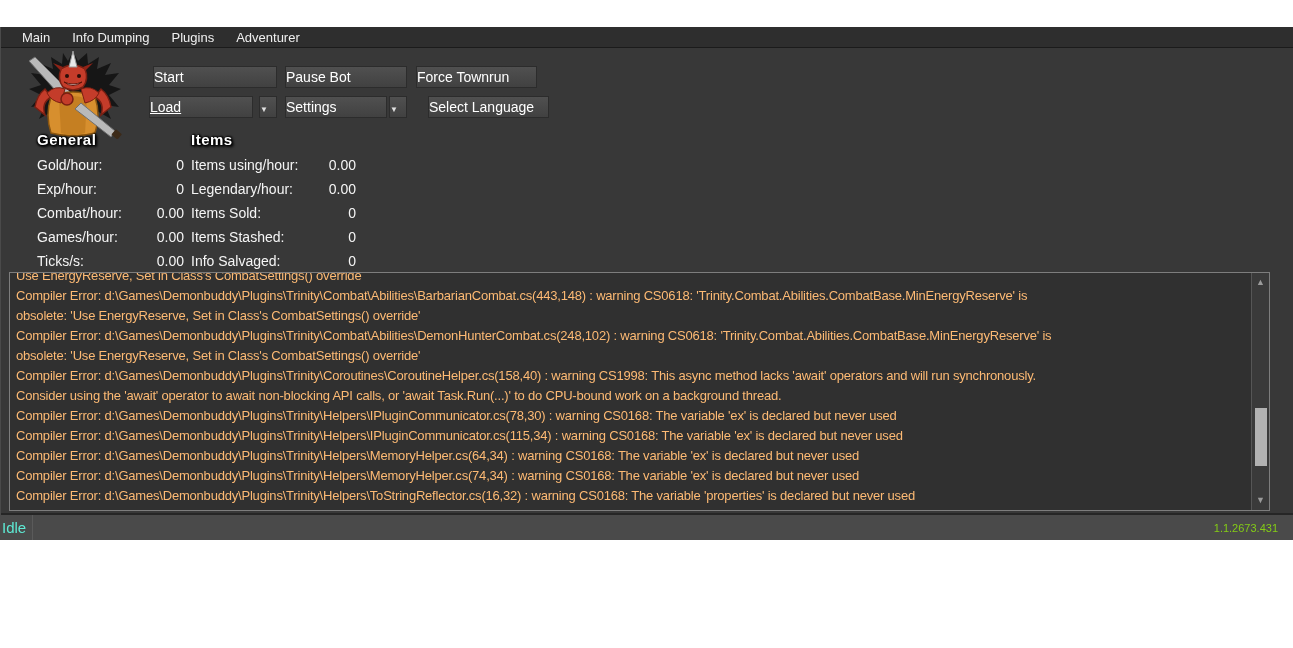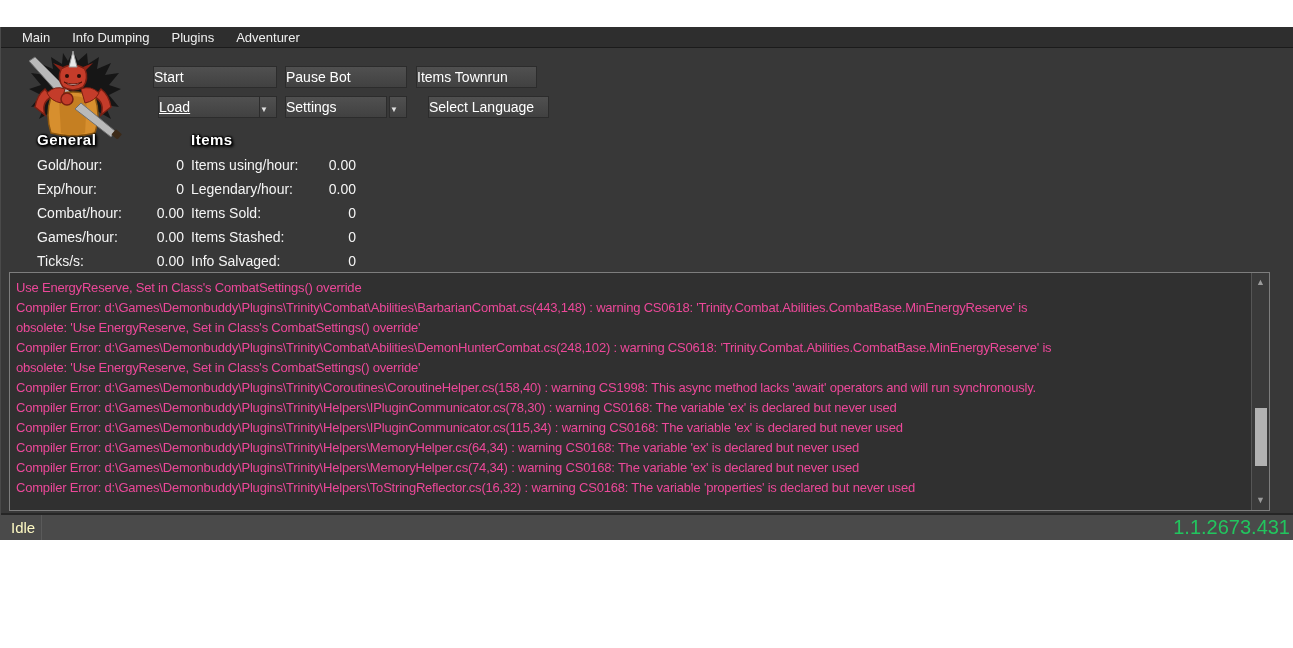--- a/index.html
+++ b/index.html
@@ -20,35 +20,35 @@
   .btn .caret { font-size:8px; color:#e0e0e0; line-height:20px; }
 
   
   .stats { position:absolute; color:#f5f5f5; font-size:14px; }
   .stats-title { font-weight:bold; font-size:15px; color:#ffffff; letter-spacing:0.5px;
                  text-shadow:1px 1px 2px #000, -1px 1px 2px #000, 1px -1px 2px #000, 2px 2px 3px #000; margin-bottom:5px; }
   .stat-row { display:flex; justify-content:space-between; height:24px; align-items:center; }
 
   
   .logbox { position:absolute; left:8px; top:245px; width:1261px; height:239px; background:#303030; border:1px solid #7d7d7d; overflow:hidden; }
-  .loglines { position:absolute; left:6px; top:-7px; right:22px; color:#ec4899; font-size:13px; line-height:20px; letter-spacing:-0.2px;margin-top:12px; }
+  .loglines { position:absolute; left:6px; top:-7px; right:22px; color:#fdba74; font-size:13px; line-height:20px; letter-spacing:-0.2px; }
   .logline { white-space:nowrap; overflow:hidden; height:20px; }
 
   
   .vscroll { position:absolute; top:0; right:0; bottom:0; width:18px; background:#3a3a3a; border-left:1px solid #565656; }
   .scroll-arrow { position:absolute; left:0; width:17px; height:17px; color:#9b9b9b; font-size:9px; text-align:center; line-height:17px; cursor:default; }
   .scroll-up { top:1px; }
   .scroll-down { bottom:1px; }
   .scroll-thumb { position:absolute; left:3px; width:12px; top:135px; height:58px; background:#b2b2b2; cursor:default; }
 
   
   .statusbar { position:absolute; left:0; top:486px; width:1293px; height:27px; background:#4a4a4a; border-top:2px solid #262626; display:flex; align-items:center; }
-  .status-text { color:#fef9c3; font-size:15px; padding:0 6px 0 10px; }
+  .status-text { color:#5eead4; font-size:15px; padding:0 6px 0 1px; }
   .status-sep { width:1px; height:100%; background:#353535; border-right:1px solid #5a5a5a; }
-  .version-text { margin-left:auto; color:#22c55e; font-size:20px; padding-right:4px; }
+  .version-text { margin-left:auto; color:#84cc16; font-size:11px; padding-right:16px; }
 </style>
 </head>
 <body>
 
 <div class="page">
   <div class="window">
 
     <div class="menubar">
 
     <div class="menu-item">Main</div>
@@ -85,23 +85,23 @@
       <path d="M49 33 Q58 40 67 33 Q58 37 49 33 Z" fill="#f1f1f1" stroke="#5f1207" stroke-width="1"></path>
 
       <circle cx="52" cy="50" r="6" fill="#c43c2a" stroke="#7a1f12" stroke-width="1.5"></circle>
 
       <polygon points="60,60 66,54 100,82 96,88" fill="#b9b9b9" stroke="#6f6f6f" stroke-width="1"></polygon>
       <rect x="98" y="82" width="8" height="7" rx="1" fill="#3c2a18" transform="rotate(40 102 85)"></rect>
     </svg>
 
     <div class="btn" style="left:152px; top:39px; width:124px;">Start</div>
     <div class="btn" style="left:284px; top:39px; width:122px;">Pause Bot</div>
-    <div class="btn" style="left:415px; top:39px; width:121px;">Items Townrun</div>
+    <div class="btn" style="left:415px; top:39px; width:121px;">Force Townrun</div>
 
-    <div class="btn" style="left:157px; top:69px; width:104px;text-decoration:underline;">Load</div>
+    <div class="btn" style="left:148px; top:69px; width:104px;text-decoration:underline;">Load</div>
     <div class="btn" style="left:258px; top:69px; width:18px;"><span class="caret">▼</span></div>
     <div class="btn" style="left:284px; top:69px; width:102px;">Settings</div>
     <div class="btn" style="left:388px; top:69px; width:18px;"><span class="caret">▼</span></div>
     <div class="btn" style="left:415px; top:69px; width:121px;margin-left:12px;">Select Language</div>
 
     <div class="stats" style="left:36px; top:104px; width:147px;">
       <div class="stats-title">General</div>
       <div>
 
           <div class="stat-row">
@@ -164,20 +164,21 @@
 
     <div class="logbox">
       <div class="loglines">
 
       <div class="logline">Use EnergyReserve, Set in Class's CombatSettings() override</div>
           <div class="logline">Compiler Error: d:\Games\Demonbuddy\Plugins\Trinity\Combat\Abilities\BarbarianCombat.cs(443,148) : warning CS0618: 'Trinity.Combat.Abilities.CombatBase.MinEnergyReserve' is</div>
           <div class="logline">obsolete: 'Use EnergyReserve, Set in Class's CombatSettings() override'</div>
           <div class="logline">Compiler Error: d:\Games\Demonbuddy\Plugins\Trinity\Combat\Abilities\DemonHunterCombat.cs(248,102) : warning CS0618: 'Trinity.Combat.Abilities.CombatBase.MinEnergyReserve' is</div>
           <div class="logline">obsolete: 'Use EnergyReserve, Set in Class's CombatSettings() override'</div>
           <div class="logline">Compiler Error: d:\Games\Demonbuddy\Plugins\Trinity\Coroutines\CoroutineHelper.cs(158,40) : warning CS1998: This async method lacks 'await' operators and will run synchronously.</div>
+          <div class="logline">Consider using the 'await' operator to await non-blocking API calls, or 'await Task.Run(...)' to do CPU-bound work on a background thread.</div>
           <div class="logline">Compiler Error: d:\Games\Demonbuddy\Plugins\Trinity\Helpers\IPluginCommunicator.cs(78,30) : warning CS0168: The variable 'ex' is declared but never used</div>
           <div class="logline">Compiler Error: d:\Games\Demonbuddy\Plugins\Trinity\Helpers\IPluginCommunicator.cs(115,34) : warning CS0168: The variable 'ex' is declared but never used</div>
           <div class="logline">Compiler Error: d:\Games\Demonbuddy\Plugins\Trinity\Helpers\MemoryHelper.cs(64,34) : warning CS0168: The variable 'ex' is declared but never used</div>
           <div class="logline">Compiler Error: d:\Games\Demonbuddy\Plugins\Trinity\Helpers\MemoryHelper.cs(74,34) : warning CS0168: The variable 'ex' is declared but never used</div>
           <div class="logline">Compiler Error: d:\Games\Demonbuddy\Plugins\Trinity\Helpers\ToStringReflector.cs(16,32) : warning CS0168: The variable 'properties' is declared but never used</div>
         </div>
       <div class="vscroll">
         <div class="scroll-arrow scroll-up">▲</div>
         <div class="scroll-thumb"></div>
         <div class="scroll-arrow scroll-down">▼</div>

